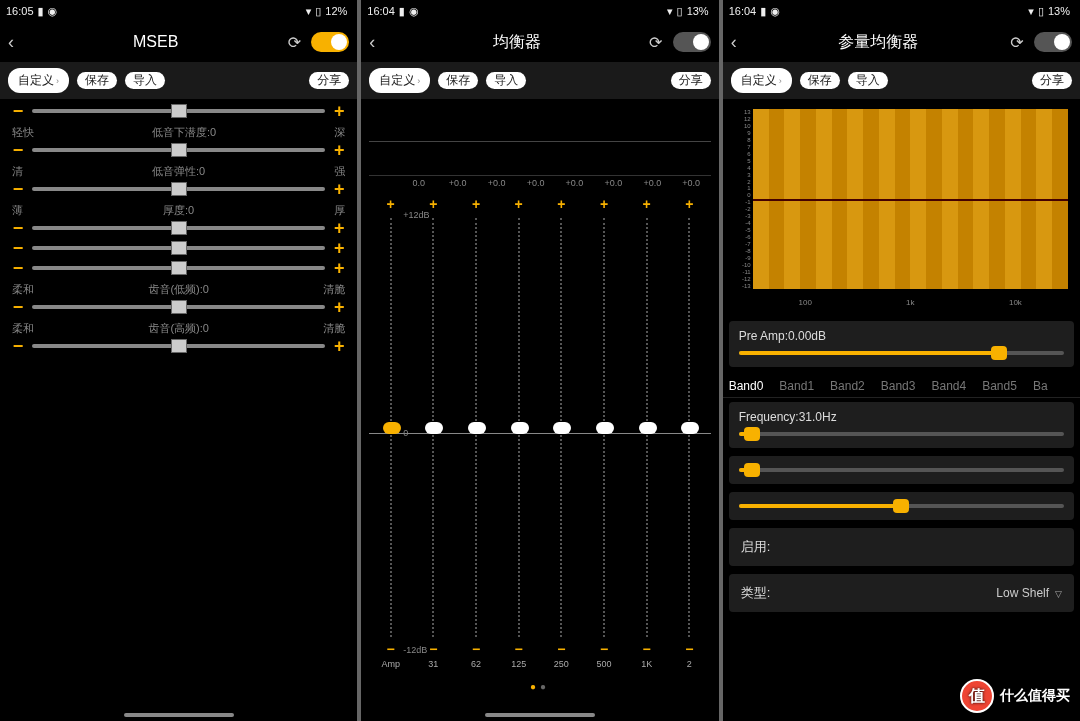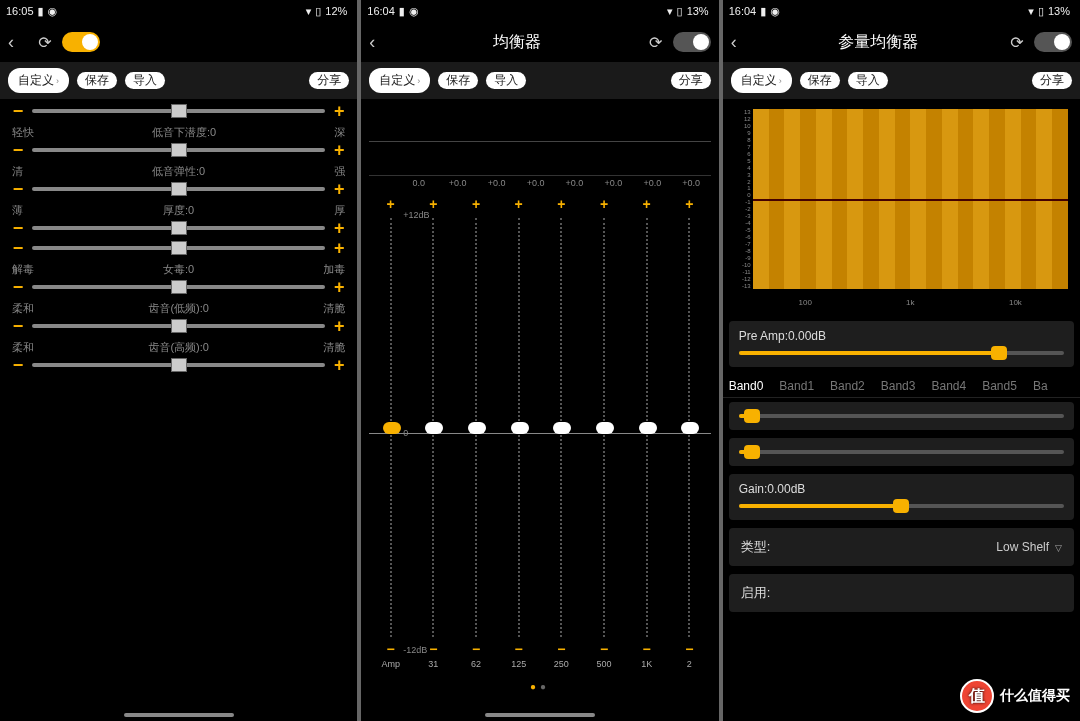--- a/index.html
+++ b/index.html
@@ -97,20 +97,21 @@
     <span>16:05</span>
     <span>▮</span>
     <span>◉</span>
     <span class="sp"></span>
     <span>▾</span>
     <span>▯</span>
     <span>12%</span>
   </div>
   <div class="hdr">
     <div class="back">‹</div>
+    <div class="title">MSEB</div>
     <div class="refresh">⟳</div>
     <div class="toggle on">
         <div class="knob"></div>
       </div>
   </div>
   <div class="pills">
     <div class="pill"><span>自定义</span><span class="chev">›</span></div>
     <div class="pill sm">保存</div>
     <div class="pill sm">导入</div>
     <div class="sp"></div>
@@ -171,25 +172,20 @@
       <div class="mrow">
         <div class="track-row">
           <div class="pm">−</div>
     <div class="track">
             <div class="thumb"></div>
           </div>
     <div class="pm">+</div>
         </div>
       </div>
       <div class="mrow">
-        <div class="labels">
-          <span>解毒</span>
-          <span class="c">女毒:0</span>
-          <span>加毒</span>
-        </div>
         <div class="track-row">
           <div class="pm">−</div>
     <div class="track">
             <div class="thumb"></div>
           </div>
     <div class="pm">+</div>
         </div>
       </div>
       <div class="mrow">
         <div class="labels">
@@ -412,46 +408,46 @@
         <div class="tab active">Band0</div>
         <div class="tab">Band1</div>
         <div class="tab">Band2</div>
         <div class="tab">Band3</div>
         <div class="tab">Band4</div>
         <div class="tab">Band5</div>
         <div class="tab">Ba</div>
       </div>
 
     <div class="card">
+      <div class="lbl">Frequency:31.0Hz</div>
       <div class="hslider">
         <div class="fill" id="freq-fill" style="width: 4%;"></div>
           <div class="hthumb" id="freq-thumb" style="left: calc(4% - 8px);"></div>
       </div>
     </div>
     <div class="card">
       <div class="hslider">
         <div class="fill" id="q-fill" style="width: 4%;"></div>
           <div class="hthumb" id="q-thumb" style="left: calc(4% - 8px);"></div>
       </div>
     </div>
     <div class="card">
-      <div class="lbl">Gain:0.00dB</div>
       <div class="hslider">
         <div class="fill" id="gain-fill" style="width: 50%;"></div>
           <div class="hthumb" id="gain-thumb" style="left: calc(50% - 8px);"></div>
       </div>
     </div>
 
     <div class="row2">
+      <span>启用:</span>
+      <span></span>
+    </div>
+    <div class="row2">
       <span>类型:</span>
       <span class="val"><span>Low Shelf</span><span class="tri">▽</span></span>
-    </div>
-    <div class="row2">
-      <span>启用:</span>
-      <span></span>
     </div>
   </div>
 </div>
 
 <div class="watermark">
   <div class="badge">值</div>
   <span>什么值得买</span>
 </div>
 
 </body></html>

